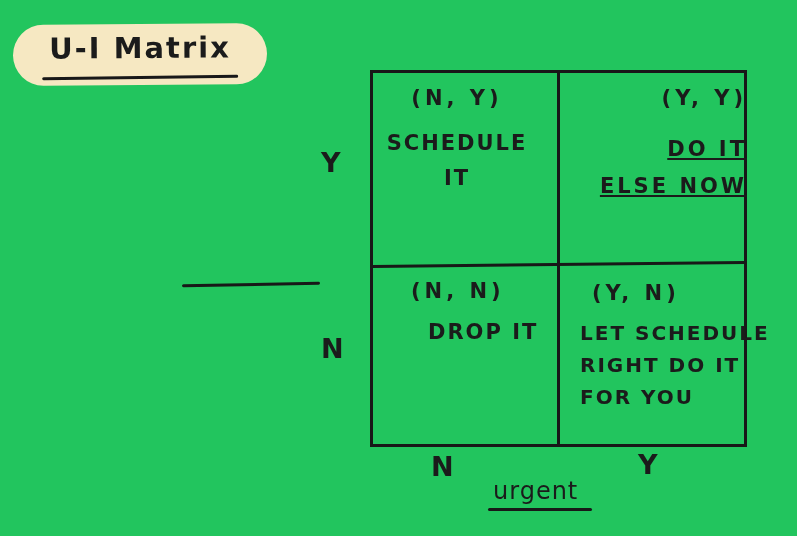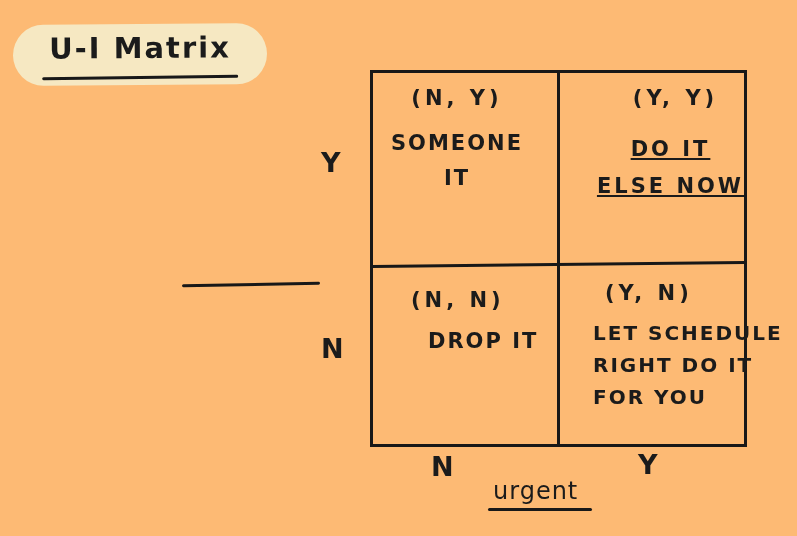--- a/index.html
+++ b/index.html
@@ -1,21 +1,21 @@
 <!DOCTYPE html>
 <html><head>
 <meta charset="utf-8">
 <style>
   * { margin: 0; padding: 0; box-sizing: border-box; }
   html, body { background: #ffffff; }
   .stage {
     position: relative;
     width: 797px;
     height: 536px;
-    background: #fdba74;
+    background: #22c55e;
     font-family: "DejaVu Sans", sans-serif;
     color: #1b1b1b;
     overflow: hidden;
   }
 
   
   .title-pill {
     position: absolute;
     left: 13px; top: 24px;
     width: 254px; height: 61px;
@@ -63,29 +63,29 @@
   }
 
   .quad { position: absolute; font-weight: bold; }
   .coords { display: block; font-size: 21px; letter-spacing: 4px; white-space: nowrap; }
   .qline  { display: block; font-size: 21px; letter-spacing: 2px; white-space: nowrap; }
 
   .q-tl { left: 0; top: 0; width: 168px; height: 190px; text-align: center; padding-top: 13px; }
   .q-tl .coords { margin-bottom: 16px; }
   .q-tl .qline  { line-height: 35px; }
 
-  .q-tr { left: 187px; top: 0; width: 187px; height: 190px; text-align: center; padding: 13px 0 0 34px; }
+  .q-tr { left: 187px; top: 0; width: 187px; height: 190px; text-align: right; padding: 13px 0 0 34px; }
   .q-tr .coords { margin-left: 10px; margin-bottom: 21px; }
   .q-tr .qline  { line-height: 37px; letter-spacing: 3px; text-decoration: underline; }
 
-  .q-bl { left: 0; top: 193px; width: 184px; height: 181px; text-align: left; padding: 22px 0 0 38px; }
+  .q-bl { left: 0; top: 193px; width: 184px; height: 181px; text-align: left; padding: 13px 0 0 38px; }
   .q-bl .coords { margin-bottom: 14px; }
   .q-bl .qline  { margin-left: 17px; line-height: 30px; }
 
-  .q-br { left: 187px; top: 193px; width: 187px; height: 181px; text-align: left; padding: 15px 0 0 33px; }
+  .q-br { left: 187px; top: 193px; width: 187px; height: 181px; text-align: left; padding: 15px 0 0 20px; }
   .q-br .coords { margin-left: 12px; margin-bottom: 12px; }
   .q-br .qline  { line-height: 32px; font-size: 20px; }
 
   
   .axis-letter {
     position: absolute;
     font-size: 27px;
     font-weight: bold;
   }
   .y-top    { left: 321px; top: 147px; }
@@ -132,21 +132,21 @@
     <div class="title-text">U-I Matrix</div>
     <div class="title-underline"></div>
   </div>
 
   <div class="grid">
     <div class="grid-vline"></div>
     <div class="grid-hline"></div>
 
     <div class="quad q-tl">
       <span class="coords">(N, Y)</span>
-      <span class="qline">SOMEONE</span>
+      <span class="qline">SCHEDULE</span>
       <span class="qline">IT</span>
     </div>
 
     <div class="quad q-tr">
       <span class="coords">(Y, Y)</span>
       <span class="qline">DO  IT</span>
       <span class="qline">ELSE NOW</span>
     </div>
 
     <div class="quad q-bl">

